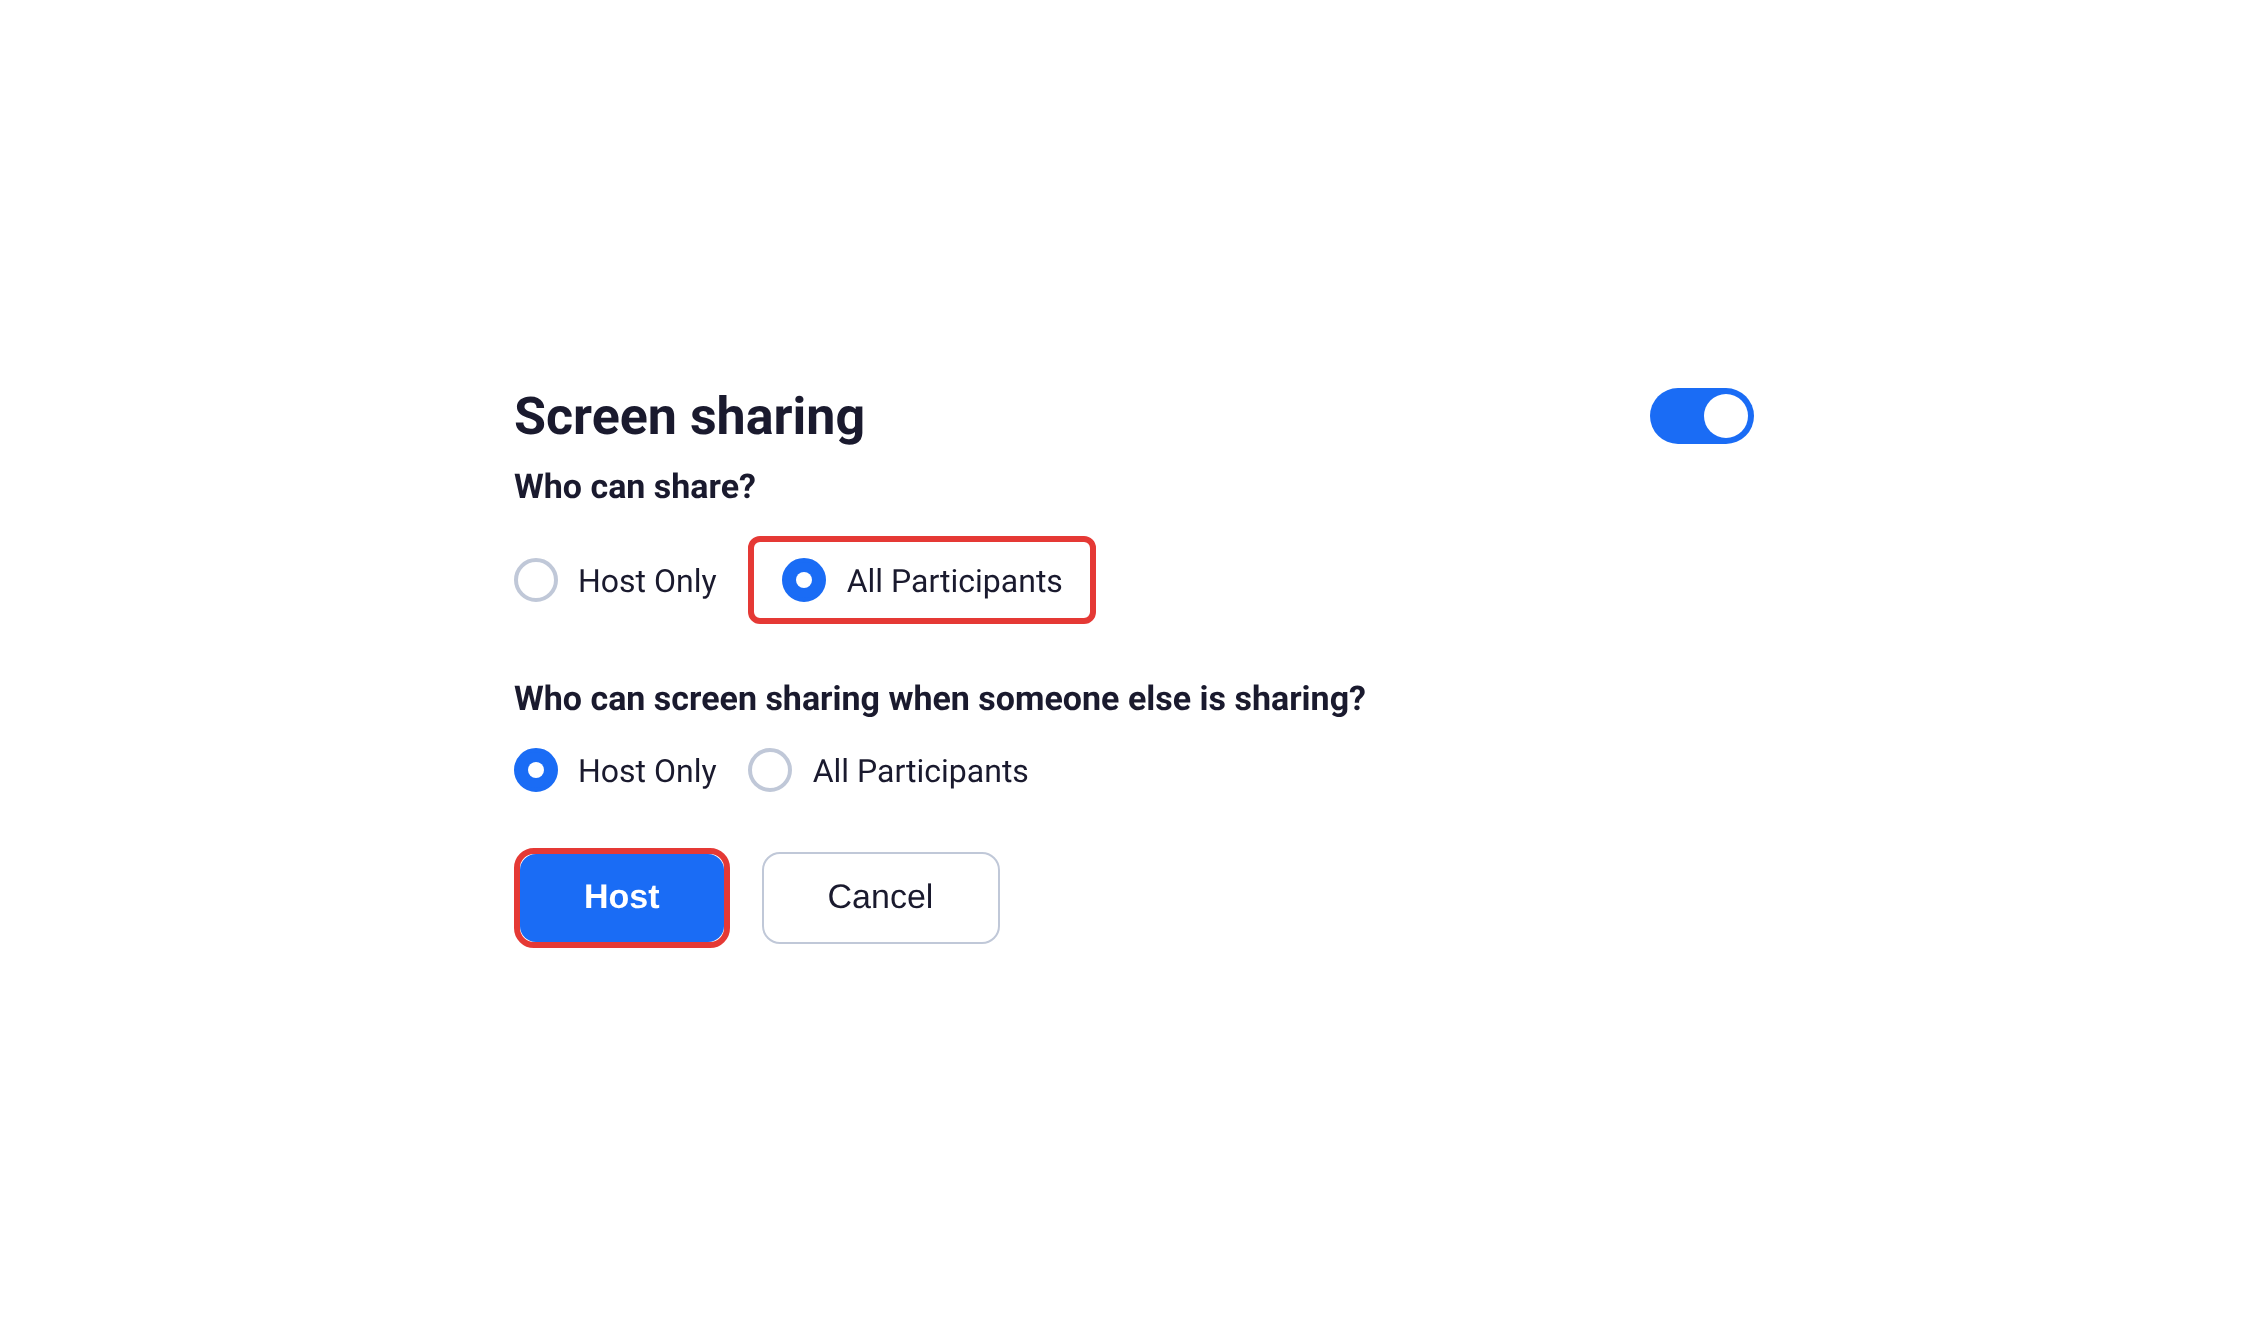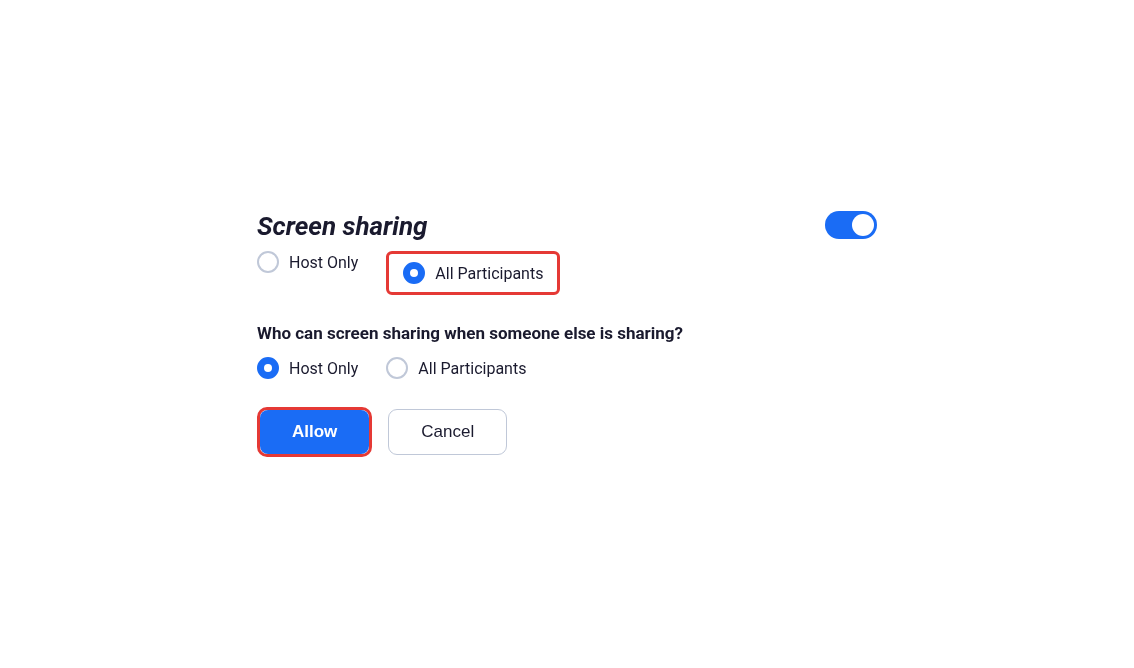--- a/index.html
+++ b/index.html
@@ -39,22 +39,22 @@
 
     .question-label {
       font-size: 17px;
       font-weight: 700;
       color: #1a1a2e;
       margin-bottom: 14px;
     }
 
     .radio-group {
       display: flex;
-      align-items: flex-start;
-      gap: 28px;
+      align-items: center;
+      gap: 16px;
       margin-bottom: 28px;
     }
 
     .radio-option {
       display: flex;
       align-items: center;
       gap: 10px;
       cursor: pointer;
     }
 
@@ -114,21 +114,20 @@
       height: 22px;
       background: #fff;
       border-radius: 50%;
       margin-left: auto;
     }
 
     .header-row {
       display: flex;
       justify-content: flex-end;
       align-items: flex-start;
-      font-style: italic;
     }
 
     .header-text {
       flex: 1;
     }
 
     
     .button-row {
       display: flex;
       align-items: center;
@@ -177,20 +176,21 @@
     <div class="toggle-knob"></div>
   </div>
 
   <div class="header-row">
     <div class="header-text">
       <div class="section-title">Screen sharing</div>
     </div>
   </div>
 
   <div>
+    <div class="question-label">Who can share?</div>
     <div class="radio-group">
 
       <div class="radio-option">
         <div class="radio-circle"></div>
         <span class="radio-label">Host Only</span>
       </div>
 
       <div class="radio-option highlighted">
         <div class="radio-circle selected"></div>
         <span class="radio-label">All Participants</span>
@@ -209,17 +209,17 @@
 
       <div class="radio-option">
         <div class="radio-circle"></div>
         <span class="radio-label">All Participants</span>
       </div>
     </div>
   </div>
 
   <div class="button-row">
     <div class="save-btn-wrapper">
-      <button class="save-btn">Allow</button>
+      <button class="save-btn">Host</button>
     </div>
     <button class="cancel-btn">Cancel</button>
   </div>
 </div>
 
 </body></html>

